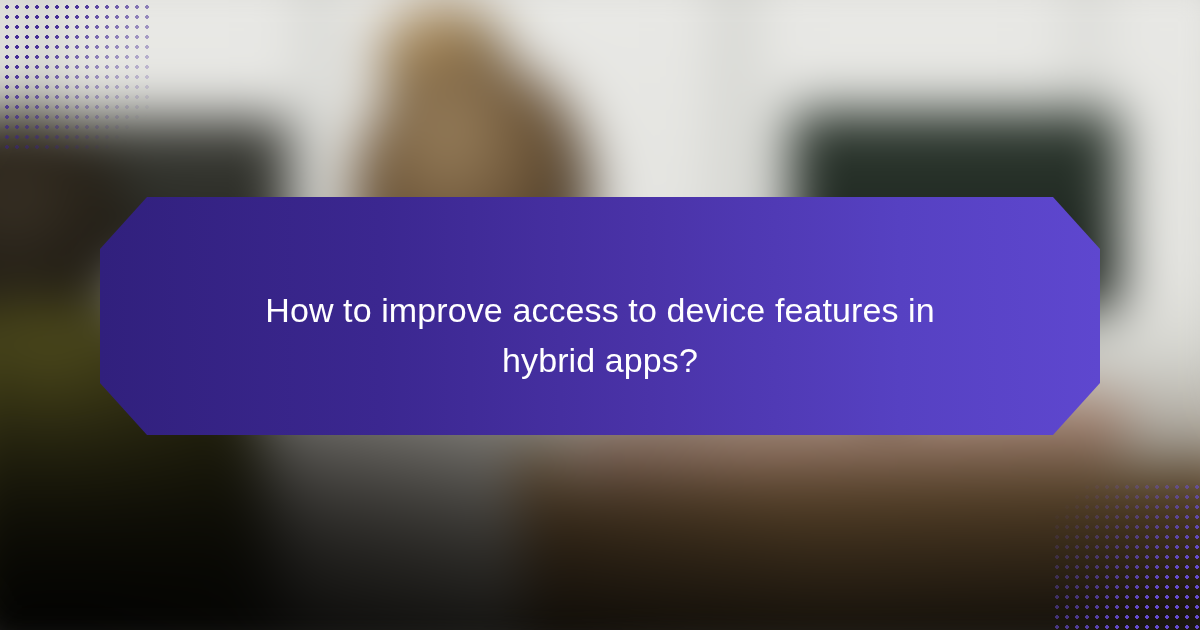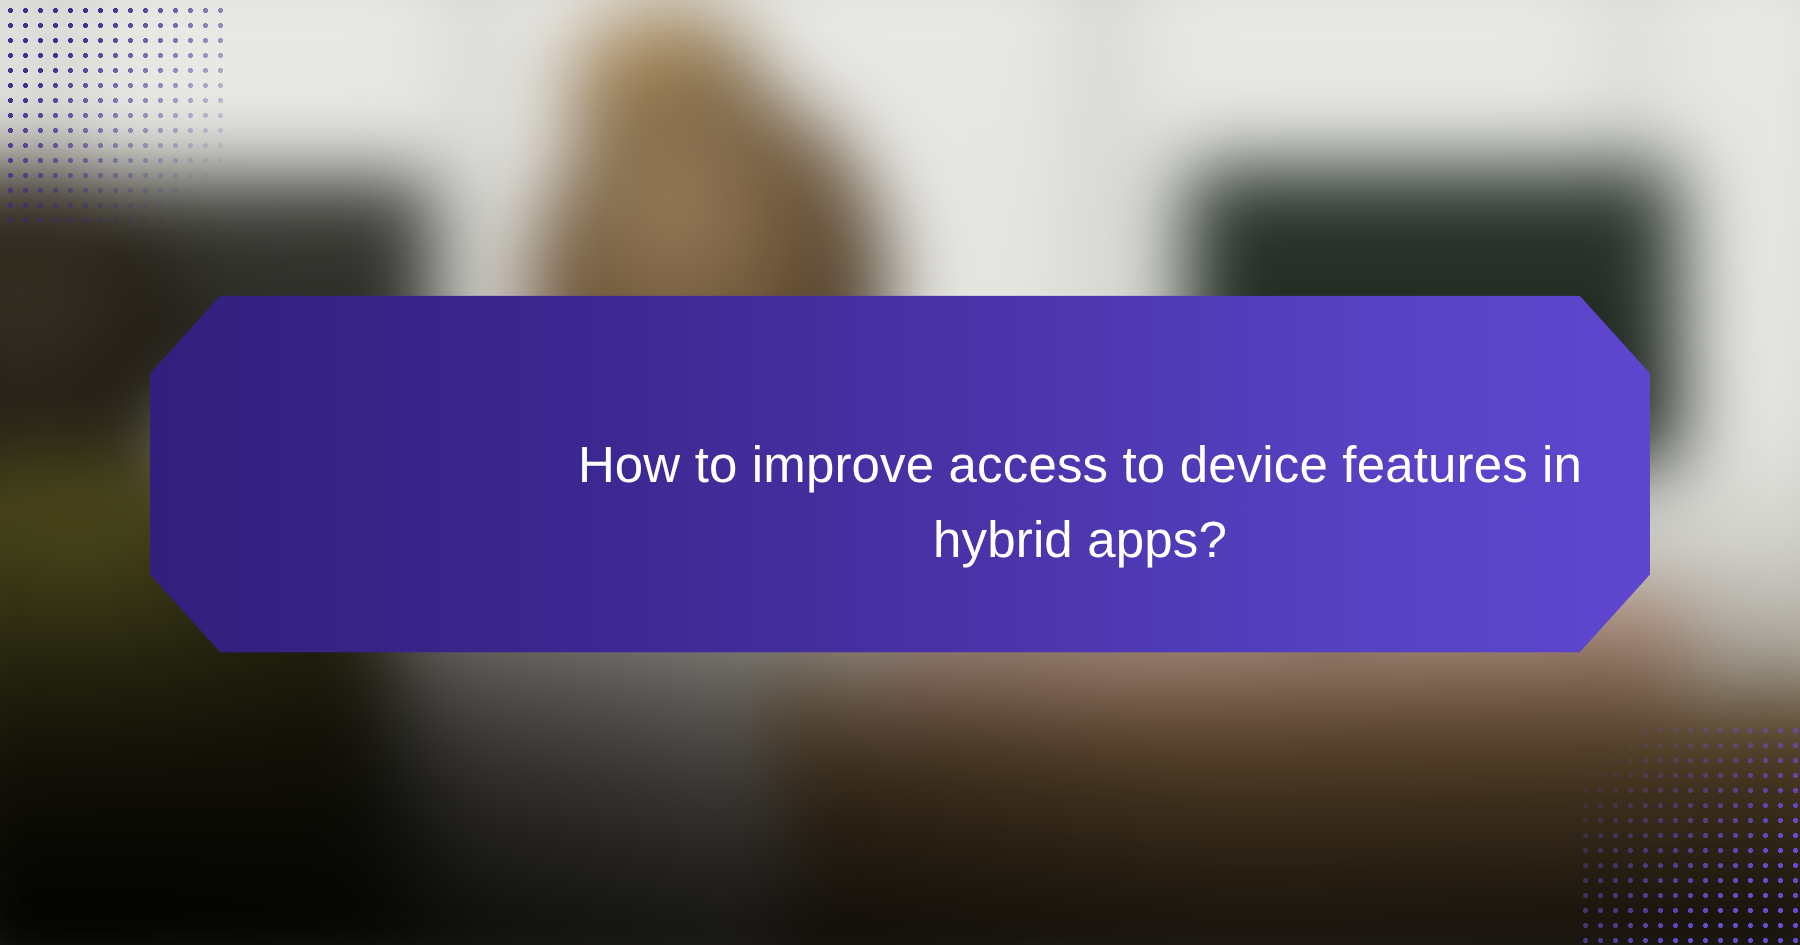--- a/index.html
+++ b/index.html
@@ -192,21 +192,21 @@
       953px 0,
       1000px 52px,
       1000px 186px,
       953px 238px,
       47px 238px,
       0 186px,
       0 52px
     );
     display:flex;
     align-items:center;
-    justify-content:flex-end;
+    justify-content:center;
   }
 
   .banner-title {
     color:#ffffff;
     font-size:34px;
     line-height:50px;
     font-weight:400;
     text-align:center;
     letter-spacing:.1px;
     max-width:760px;

